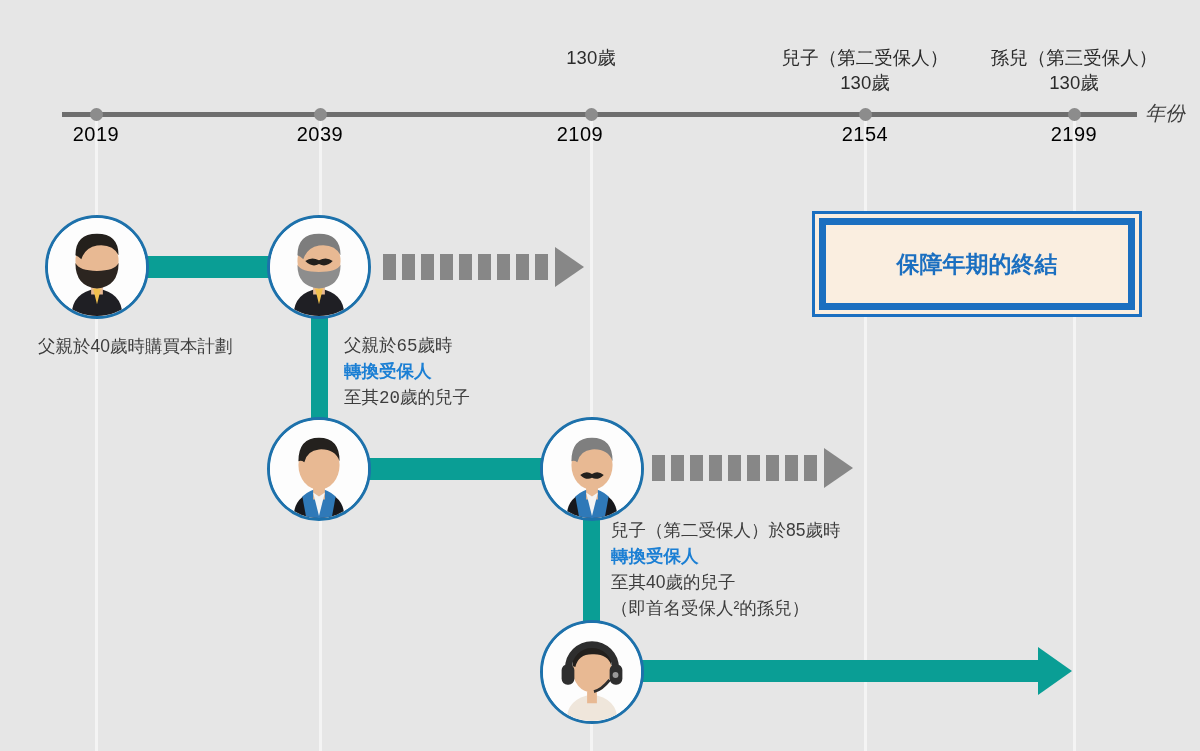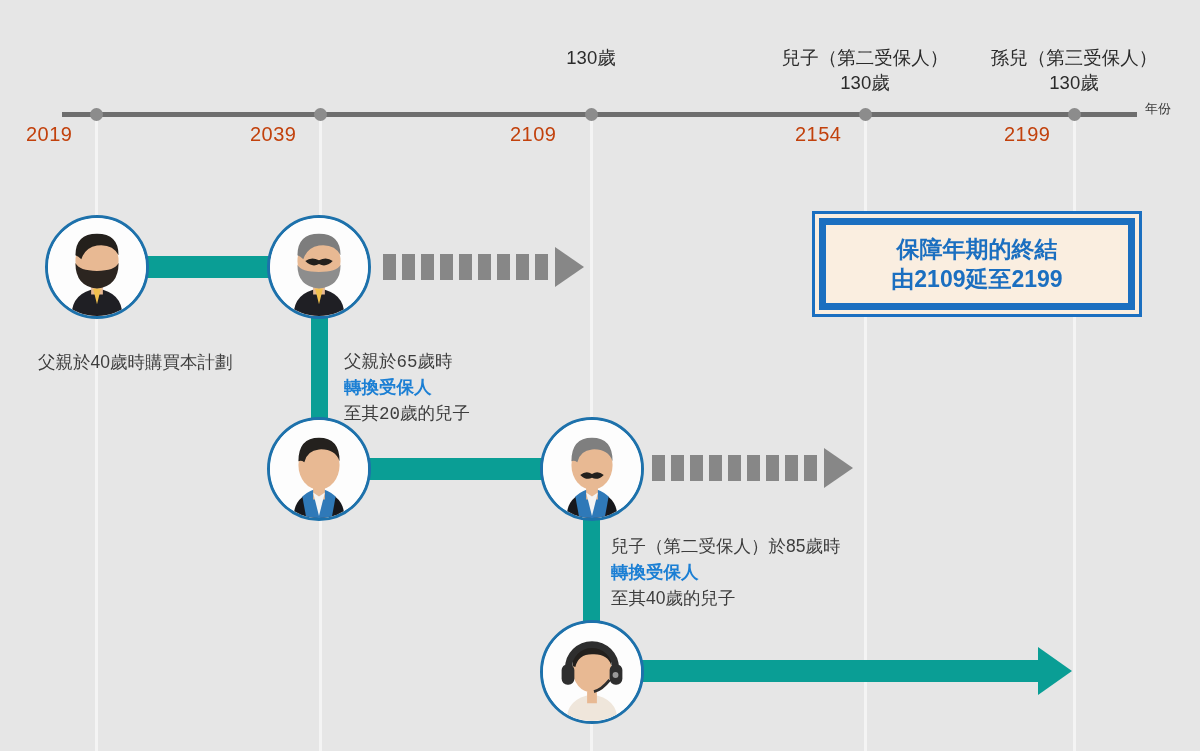--- a/index.html
+++ b/index.html
@@ -36,30 +36,32 @@
     width: 13px; height: 13px;
     border-radius: 50%;
     background: #8c8c8c;
     top: 108px;
   }
   .axis-year {
     position: absolute;
     top: 123px;
     width: 140px;
     margin-left: -70px;
+    text-align: center;
     font-size: 20px;
-    color: #c2410c;
+    color: #000000;
     letter-spacing: .5px;
   }
   .axis-caption {
     position: absolute;
     left: 1145px; top: 100px;
-    font-size: 13px;
+    font-size: 20px;
     color: #3c3c3c;
     white-space: nowrap;
+    font-style: italic;
   }
 
   
   .head-label {
     position: absolute;
     top: 45px;
     width: 320px;
     margin-left: -160px;
     text-align: center;
     font-size: 18.5px;
@@ -124,21 +126,20 @@
   }
   .avatar svg { display:block; width:100%; height:100%; }
 
   
   .annot {
     position: absolute;
     font-size: 17.5px;
     line-height: 26px;
     color: #3d3d3d;
     white-space: nowrap;
-    margin-top: 16px;
   }
   .annot .hl { color: #1b7fd4; font-weight: bold; }
 
   
   .stamp {
     position: absolute;
     left: 812px; top: 211px;
     width: 330px; height: 106px;
     background: #faeee0;
     border: 3px solid #1b6fc0;
@@ -307,24 +308,24 @@
   <div class="annot" style="left:344px; top:333px;font-family:Liberation Mono, monospace;">
     <div>父親於65歲時</div>
     <div class="hl">轉換受保人</div>
     <div>至其20歲的兒子</div>
   </div>
 
   <div class="annot" style="left:611px; top:517px;">
     <div>兒子（第二受保人）於85歲時</div>
     <div class="hl">轉換受保人</div>
     <div>至其40歲的兒子</div>
+    <div>（即首名受保人²的孫兒）</div>
   </div>
 
   <div class="stamp">
     <div class="stamp-inner">
       <div class="stamp-text">
         <div>保障年期的終結</div>
-        <div>由2109延至2199</div>
       </div>
     </div>
   </div>
 
 </div>
 
 </body></html>

